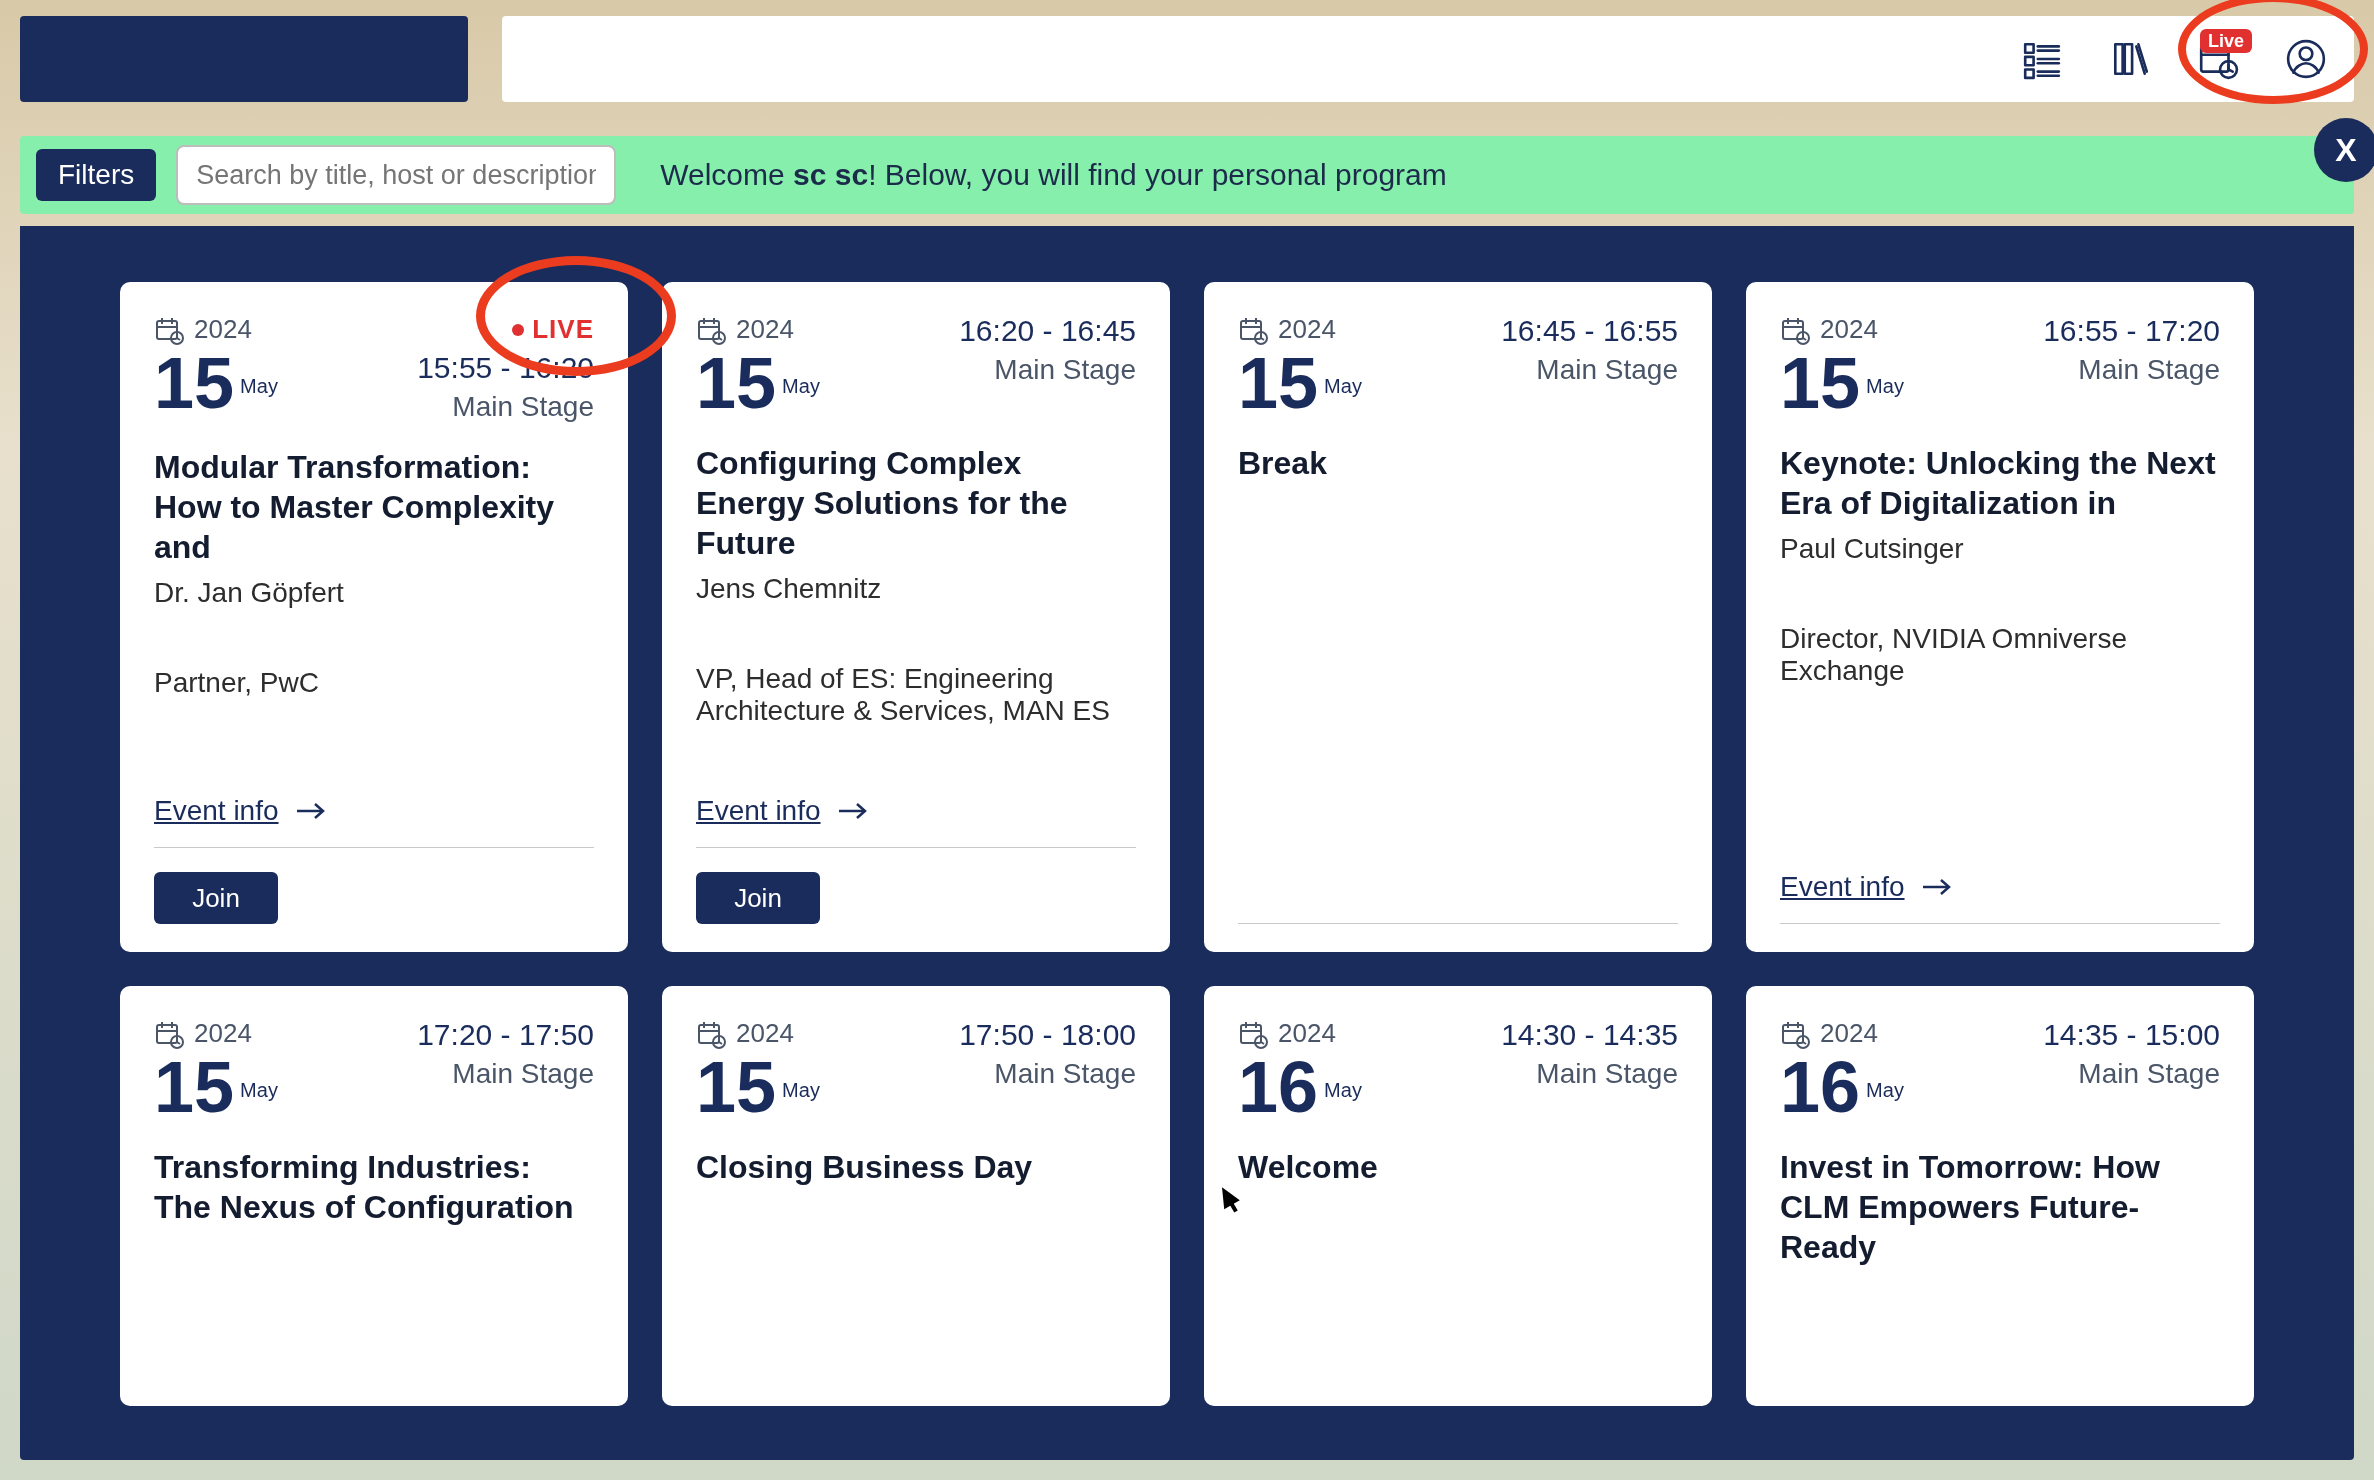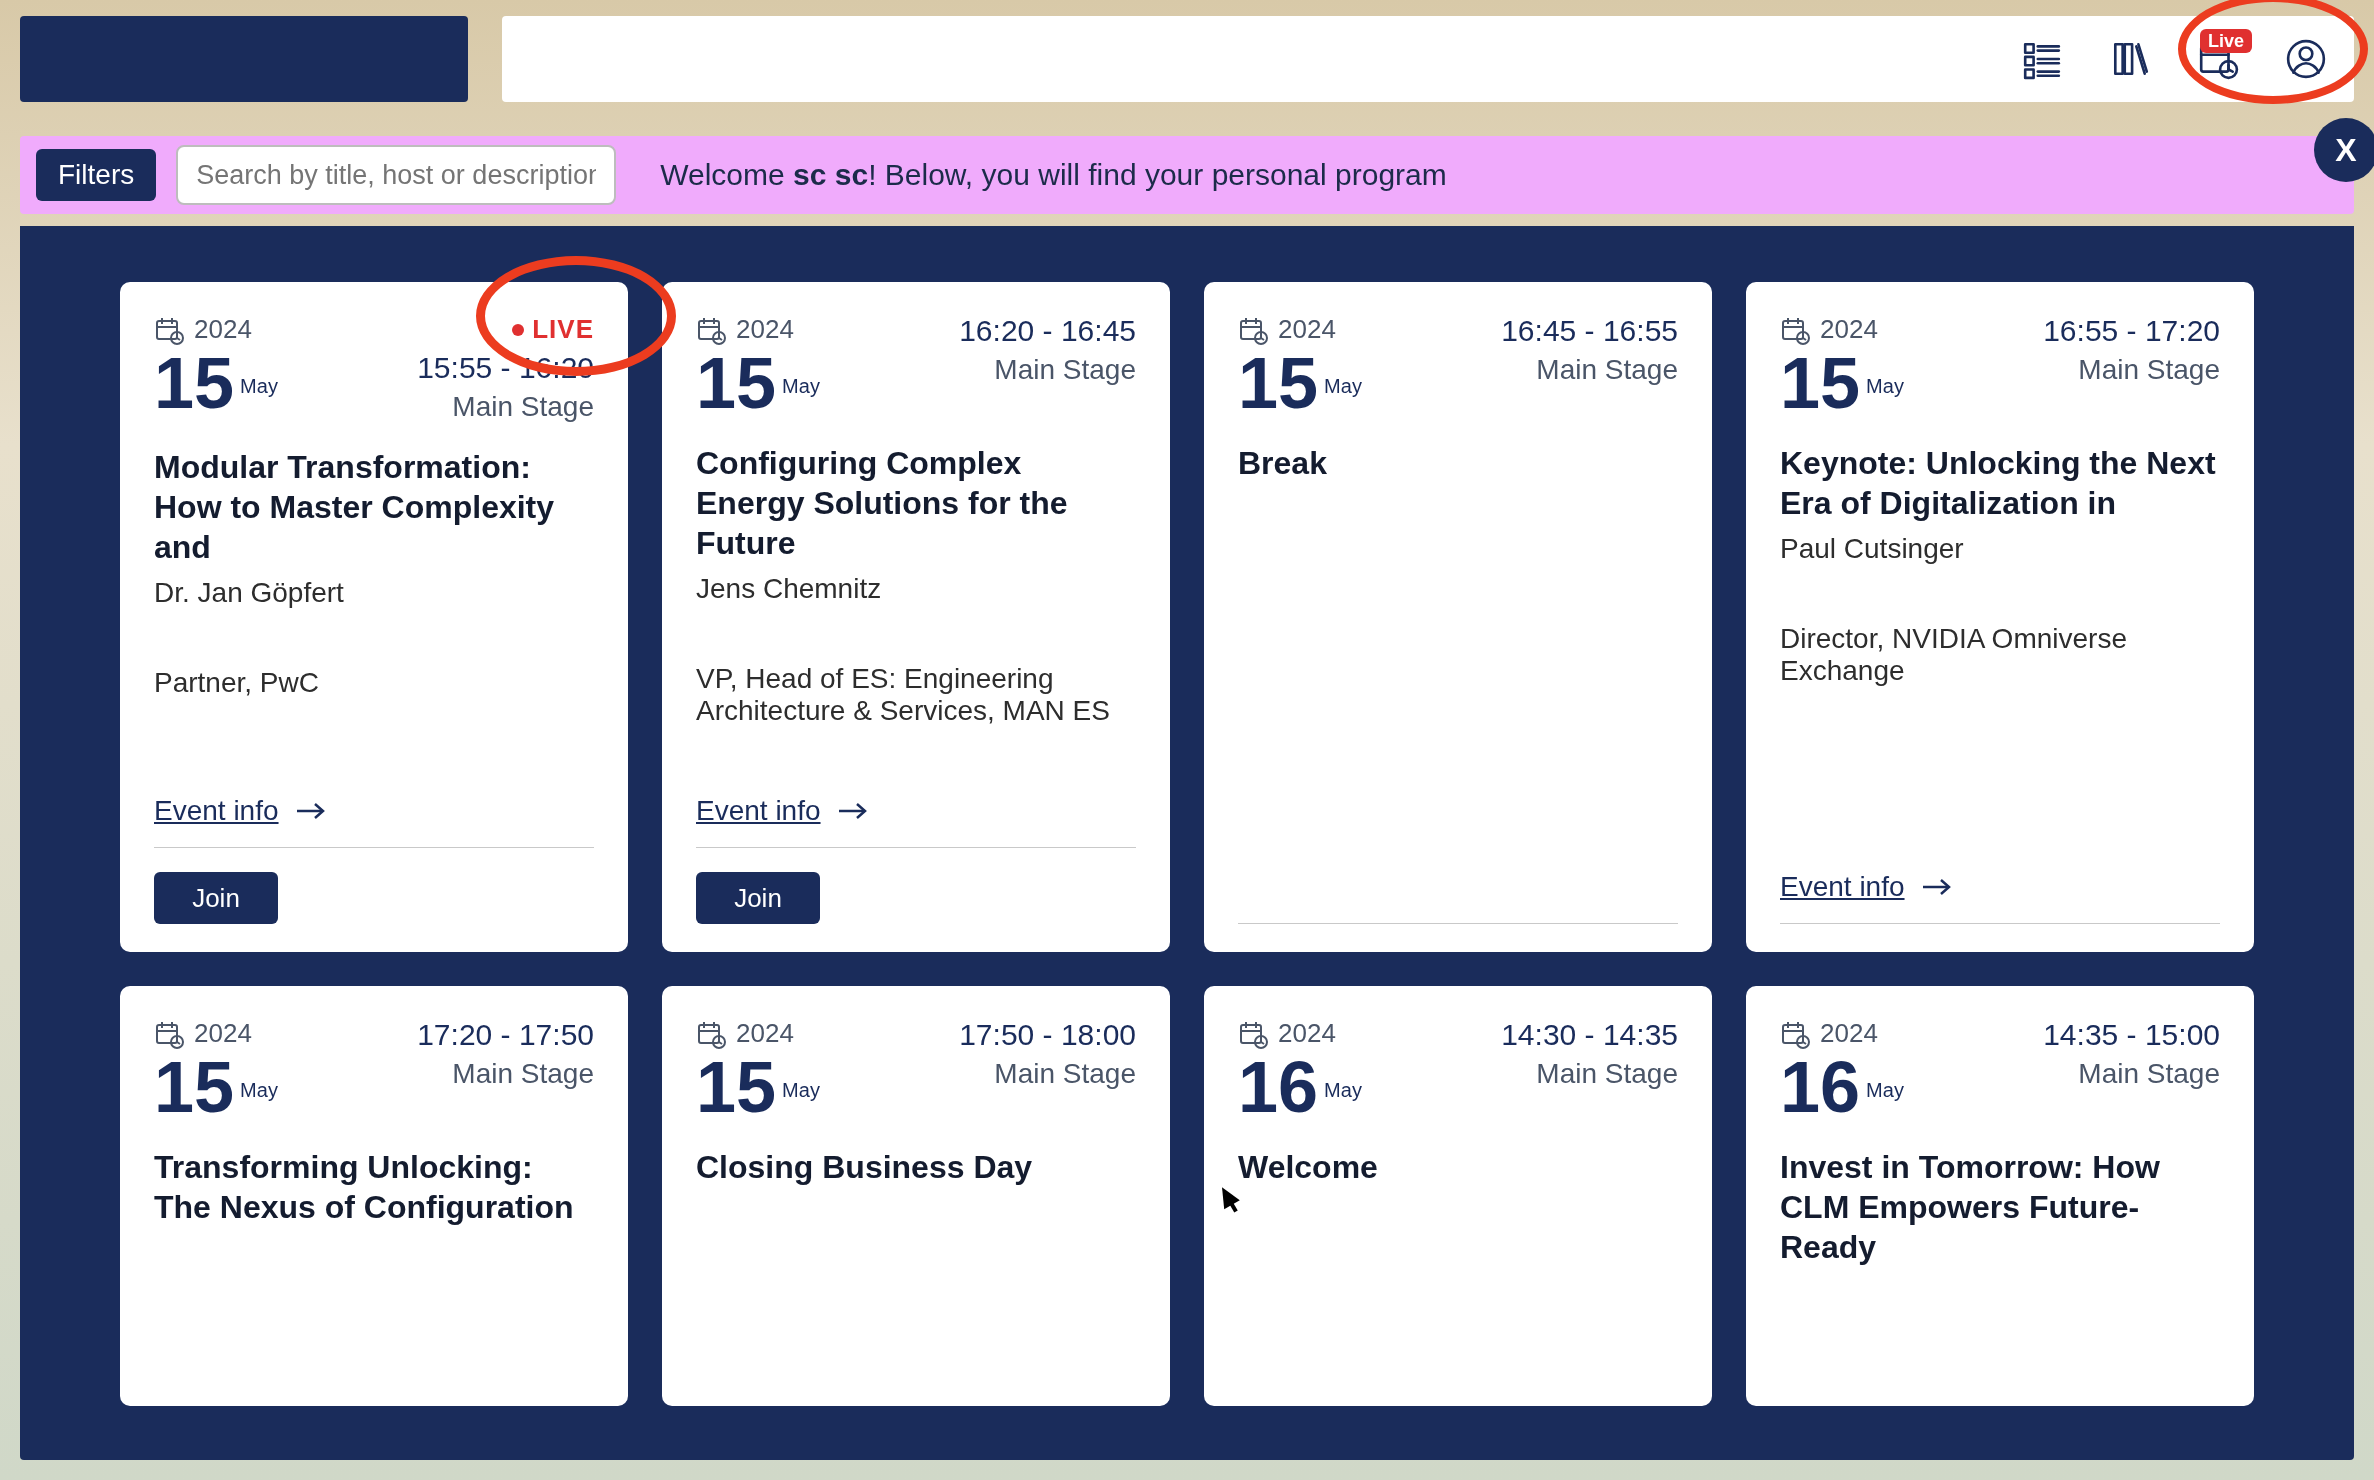--- a/index.html
+++ b/index.html
@@ -60,21 +60,21 @@
     border:8px solid #ec3c1f;
     border-radius:50%;
     pointer-events:none;
   }
 
   
   .filter-row {
     position:absolute;
     top:136px; left:20px; right:20px;
     height:78px;
-    background:#f0abfc;
+    background:#86efac;
     border-radius:4px;
     display:flex;
     align-items:center;
     padding:0 16px;
     gap:20px;
   }
   .filters-btn{
     background:#1a2c5b;color:#fff;
     font-size:28px;font-weight:500;
     padding:10px 22px;border:none;border-radius:6px;
@@ -398,21 +398,21 @@
               <div class="day-month">
                 <span class="day">15</span>
                 <span class="month">May</span>
               </div>
             </div>
             <div class="time-loc">
               <div class="time">17:20 - 17:50</div>
               <div class="loc">Main Stage</div>
             </div>
           </div>
-          <div class="title">Transforming Unlocking: The Nexus of Configuration</div>
+          <div class="title">Transforming Industries: The Nexus of Configuration</div>
         </div>
         <div class="card row2">
           <div class="card-head">
             <div class="date-block">
               <div class="year-row">
                 <svg class="cal-icon" viewBox="0 0 30 30">
                   <rect x="3" y="6" width="20" height="18" rx="2"></rect>
                   <line x1="8" y1="3" x2="8" y2="9"></line>
                   <line x1="18" y1="3" x2="18" y2="9"></line>
                   <line x1="3" y1="12" x2="23" y2="12"></line>

